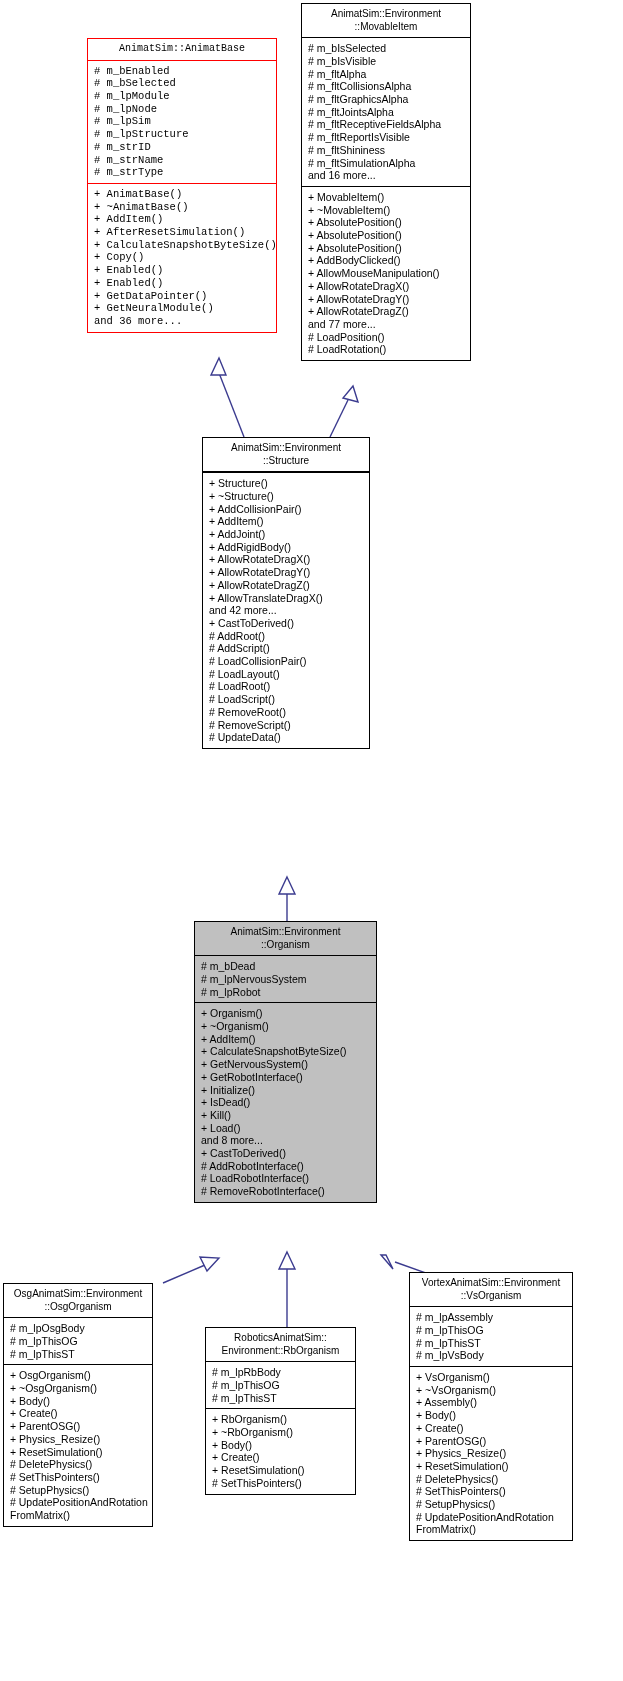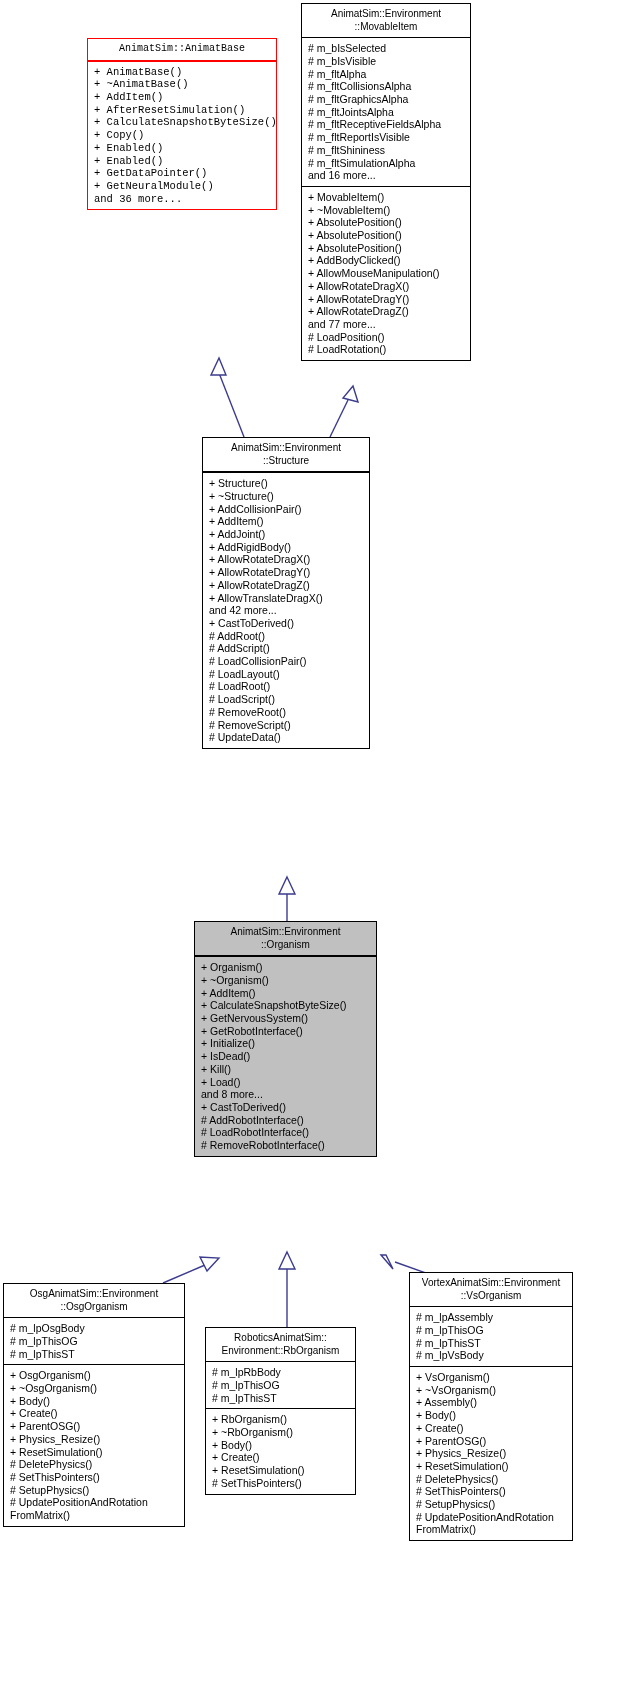--- a/index.html
+++ b/index.html
@@ -100,20 +100,31 @@
 
     <g>
       <line x1="437" y1="1277" x2="395" y2="1262" stroke="#3b3b8f" stroke-width="1.4"></line>
       <polygon points="381,1255 393,1269 386,1255" fill="#ffffff" stroke="#3b3b8f" stroke-width="1.4"></polygon>
     </g>
   </svg>
 
   <div class="uml-box red" id="box-animatbase" style="left:87px; top:38px; width:190px;font-family:Liberation Mono, monospace;">
     <div class="uml-title">AnimatSim::AnimatBase</div>
     <div class="sep red"></div>
+    <div class="uml-section">
+        <div class="uml-row"># m_bEnabled</div>
+        <div class="uml-row"># m_bSelected</div>
+        <div class="uml-row"># m_lpModule</div>
+        <div class="uml-row"># m_lpNode</div>
+        <div class="uml-row"># m_lpSim</div>
+        <div class="uml-row"># m_lpStructure</div>
+        <div class="uml-row"># m_strID</div>
+        <div class="uml-row"># m_strName</div>
+        <div class="uml-row"># m_strType</div>
+      </div>
     <div class="sep red"></div>
     <div class="uml-section">
         <div class="uml-row">+ AnimatBase()</div>
         <div class="uml-row">+ ~AnimatBase()</div>
         <div class="uml-row">+ AddItem()</div>
         <div class="uml-row">+ AfterResetSimulation()</div>
         <div class="uml-row">+ CalculateSnapshotByteSize()</div>
         <div class="uml-row">+ Copy()</div>
         <div class="uml-row">+ Enabled()</div>
         <div class="uml-row">+ Enabled()</div>
@@ -185,41 +196,46 @@
         <div class="uml-row"># RemoveRoot()</div>
         <div class="uml-row"># RemoveScript()</div>
         <div class="uml-row"># UpdateData()</div>
       </div>
   </div>
 
   <div class="uml-box gray" id="box-organism" style="left:194px; top:921px; width:183px;">
     <div class="uml-title">AnimatSim::Environment
 ::Organism</div>
     <div class="sep"></div>
+    <div class="uml-section">
+        <div class="uml-row"># m_bDead</div>
+        <div class="uml-row"># m_lpNervousSystem</div>
+        <div class="uml-row"># m_lpRobot</div>
+      </div>
     <div class="sep"></div>
     <div class="uml-section">
         <div class="uml-row">+ Organism()</div>
         <div class="uml-row">+ ~Organism()</div>
         <div class="uml-row">+ AddItem()</div>
         <div class="uml-row">+ CalculateSnapshotByteSize()</div>
         <div class="uml-row">+ GetNervousSystem()</div>
         <div class="uml-row">+ GetRobotInterface()</div>
         <div class="uml-row">+ Initialize()</div>
         <div class="uml-row">+ IsDead()</div>
         <div class="uml-row">+ Kill()</div>
         <div class="uml-row">+ Load()</div>
         <div class="uml-row">and 8 more...</div>
         <div class="uml-row">+ CastToDerived()</div>
         <div class="uml-row"># AddRobotInterface()</div>
         <div class="uml-row"># LoadRobotInterface()</div>
         <div class="uml-row"># RemoveRobotInterface()</div>
       </div>
   </div>
 
-  <div class="uml-box" id="box-osgorganism" style="left:3px; top:1283px; width:182px;">
+  <div class="uml-box" id="box-osgorganism" style="left:3px; top:1283px; width:150px;">
     <div class="uml-title">OsgAnimatSim::Environment
 ::OsgOrganism</div>
     <div class="sep"></div>
     <div class="uml-section">
         <div class="uml-row"># m_lpOsgBody</div>
         <div class="uml-row"># m_lpThisOG</div>
         <div class="uml-row"># m_lpThisST</div>
       </div>
     <div class="sep"></div>
     <div class="uml-section">

